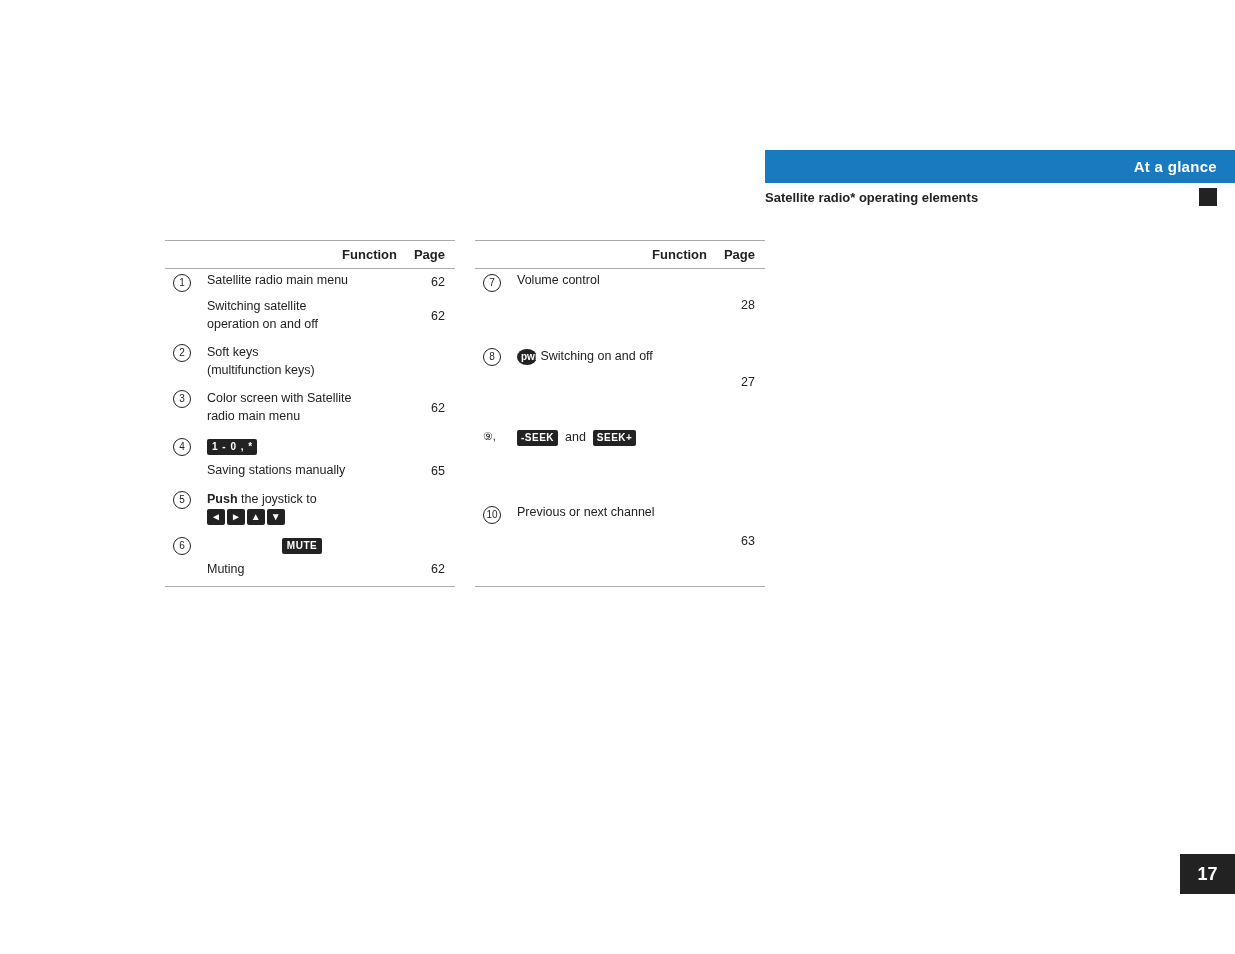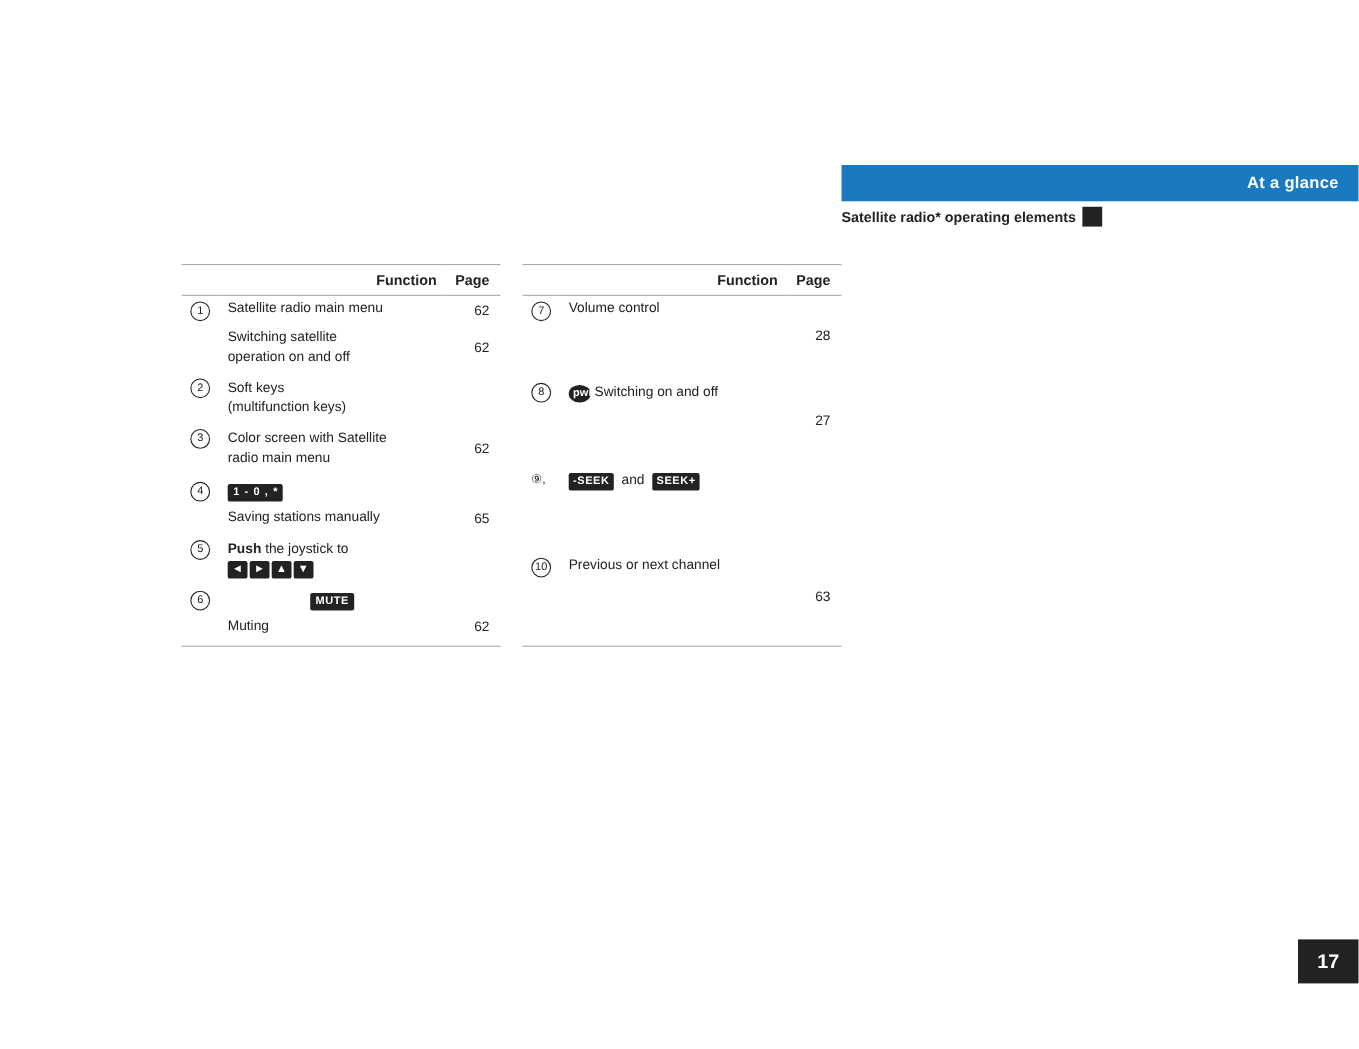--- a/index.html
+++ b/index.html
@@ -27,21 +27,21 @@
       color: #fff;
       text-align: right;
       padding: 8px 18px;
       font-size: 15px;
       font-weight: bold;
       letter-spacing: 0.3px;
     }
     .subtitle-bar {
       display: flex;
       align-items: center;
-      justify-content: flex-start;
+      justify-content: space-between;
       padding: 5px 18px 5px 0;
       gap: 6px;
     }
     .subtitle-text {
       font-weight: bold;
       font-size: 13px;
     }
     .subtitle-square {
       width: 18px;
       height: 18px;

